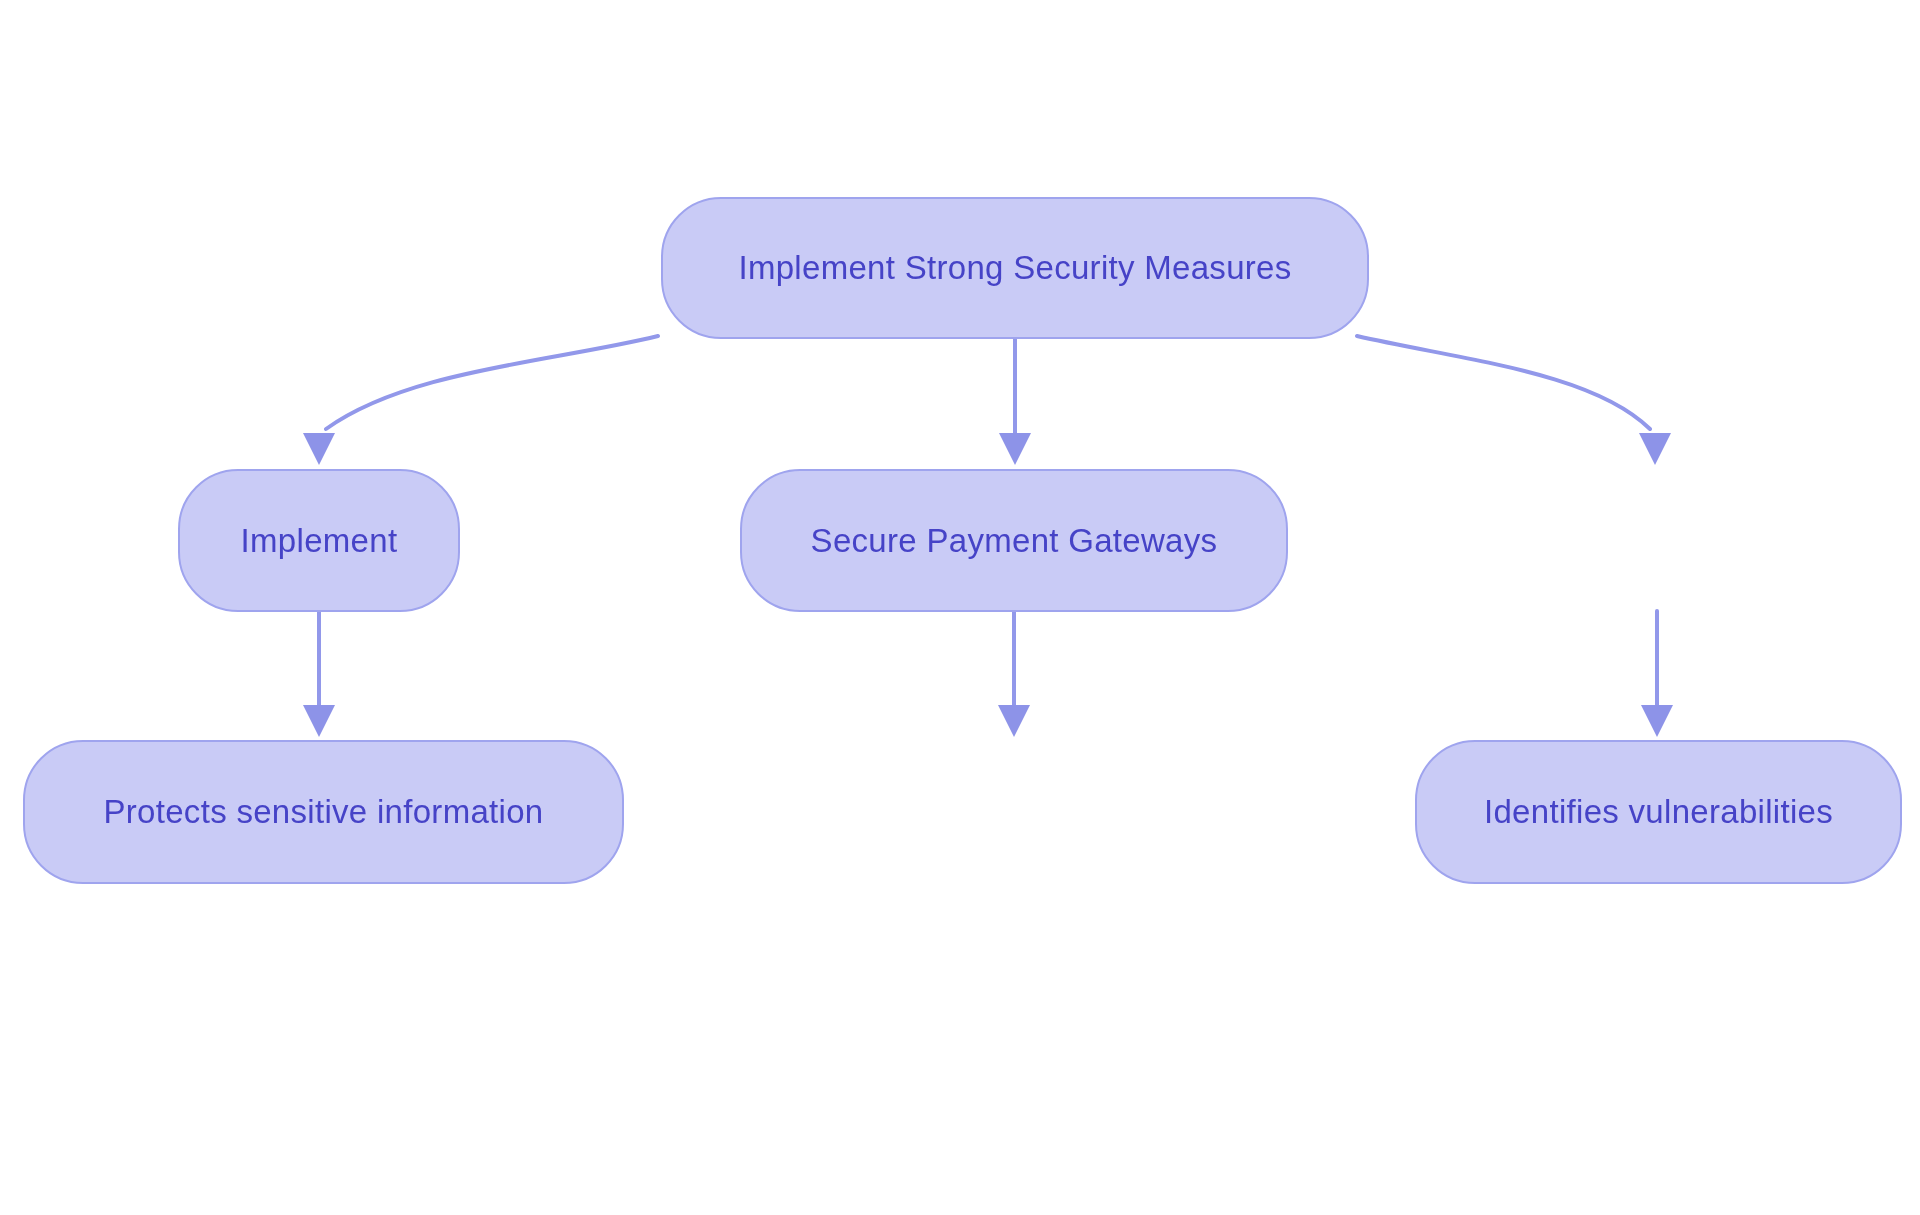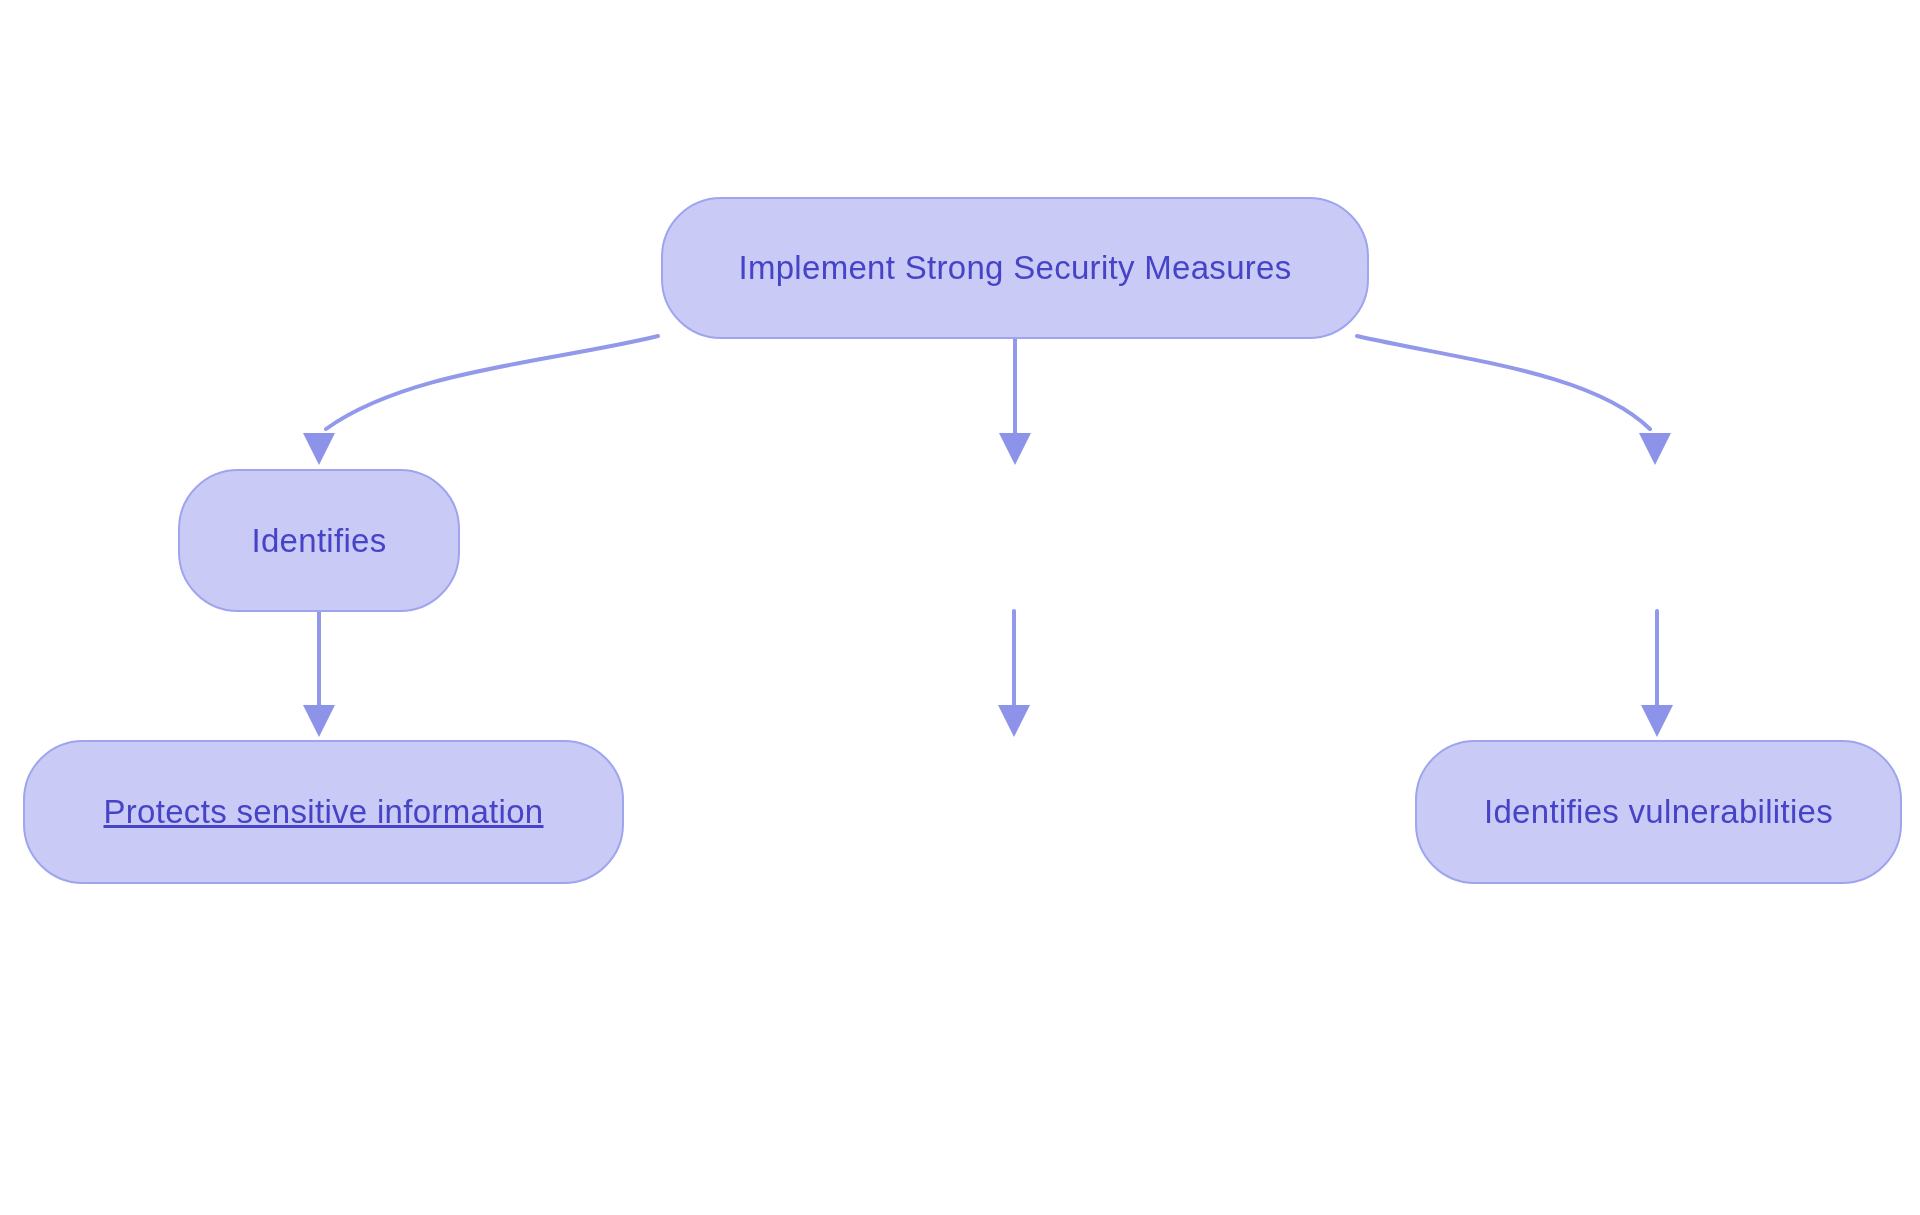--- a/index.html
+++ b/index.html
@@ -23,21 +23,21 @@
     color:#4643c7;
     font-size:33px;
     letter-spacing:0.3px;
     line-height:1.15;
   }
   
   .n-root{left:661px;top:197px;width:708px;height:142px;}
   .n-enc {left:178px;top:469px;width:282px;height:143px;}
   .n-spg {left:740px;top:469px;width:548px;height:143px;}
   .n-rsa {left:1415px;top:469px;width:485px;height:143px;}
-  .n-psi {left:23px;top:740px;width:601px;height:144px;text-decoration:underline;}
+  .n-psi {left:23px;top:740px;width:601px;height:144px;}
   .n-ets {left:742px;top:740px;width:548px;height:144px;}
   .n-iv  {left:1415px;top:740px;width:487px;height:144px;}
 
   #edge-layer{
     position:absolute;left:0;top:0;width:1920px;height:1215px;
     pointer-events:none;
   }
   .edge{stroke:#9298ea;stroke-width:4;fill:none;stroke-linecap:round;}
   .arrowhead{fill:#8d93e8;stroke:none;}
 
@@ -70,23 +70,26 @@
 
     <path class="edge" d="M1657,611 L1657,705"></path>
     <polygon class="arrowhead" points="1641,705 1673,705 1657,737"></polygon>
   </svg>
 
   <div class="node n-root">
     <span>Implement Strong Security Measures</span>
   </div>
 
   <div class="node n-enc">
-    <span>Identifies</span>
+    <span>Implement</span>
   </div>
 
+  <div class="node n-spg">
+    <span>Secure Payment Gateways</span>
+  </div>
 
 
   <div class="node n-psi">
     <span>Protects sensitive information</span>
   </div>
 
 
   <div class="node n-iv">
     <span>Identifies vulnerabilities</span>
   </div>

